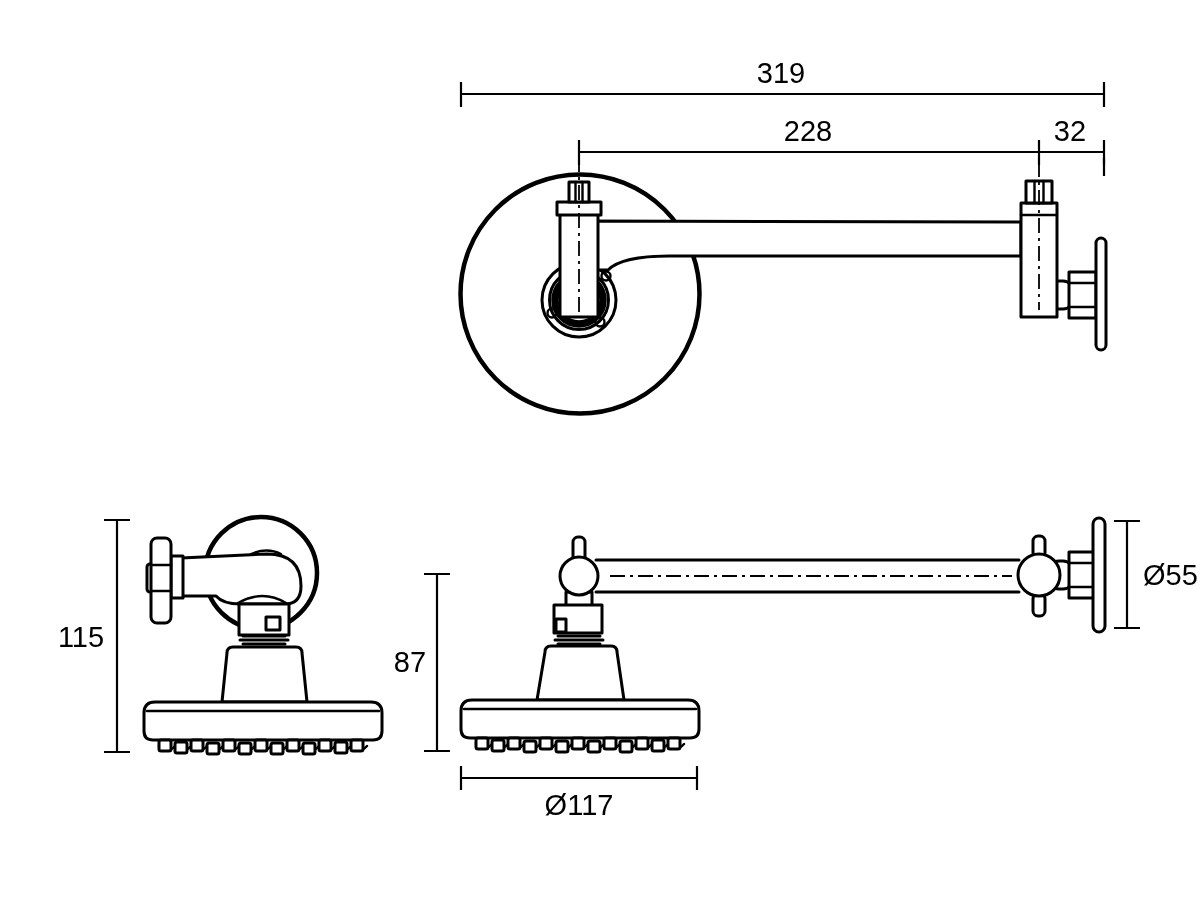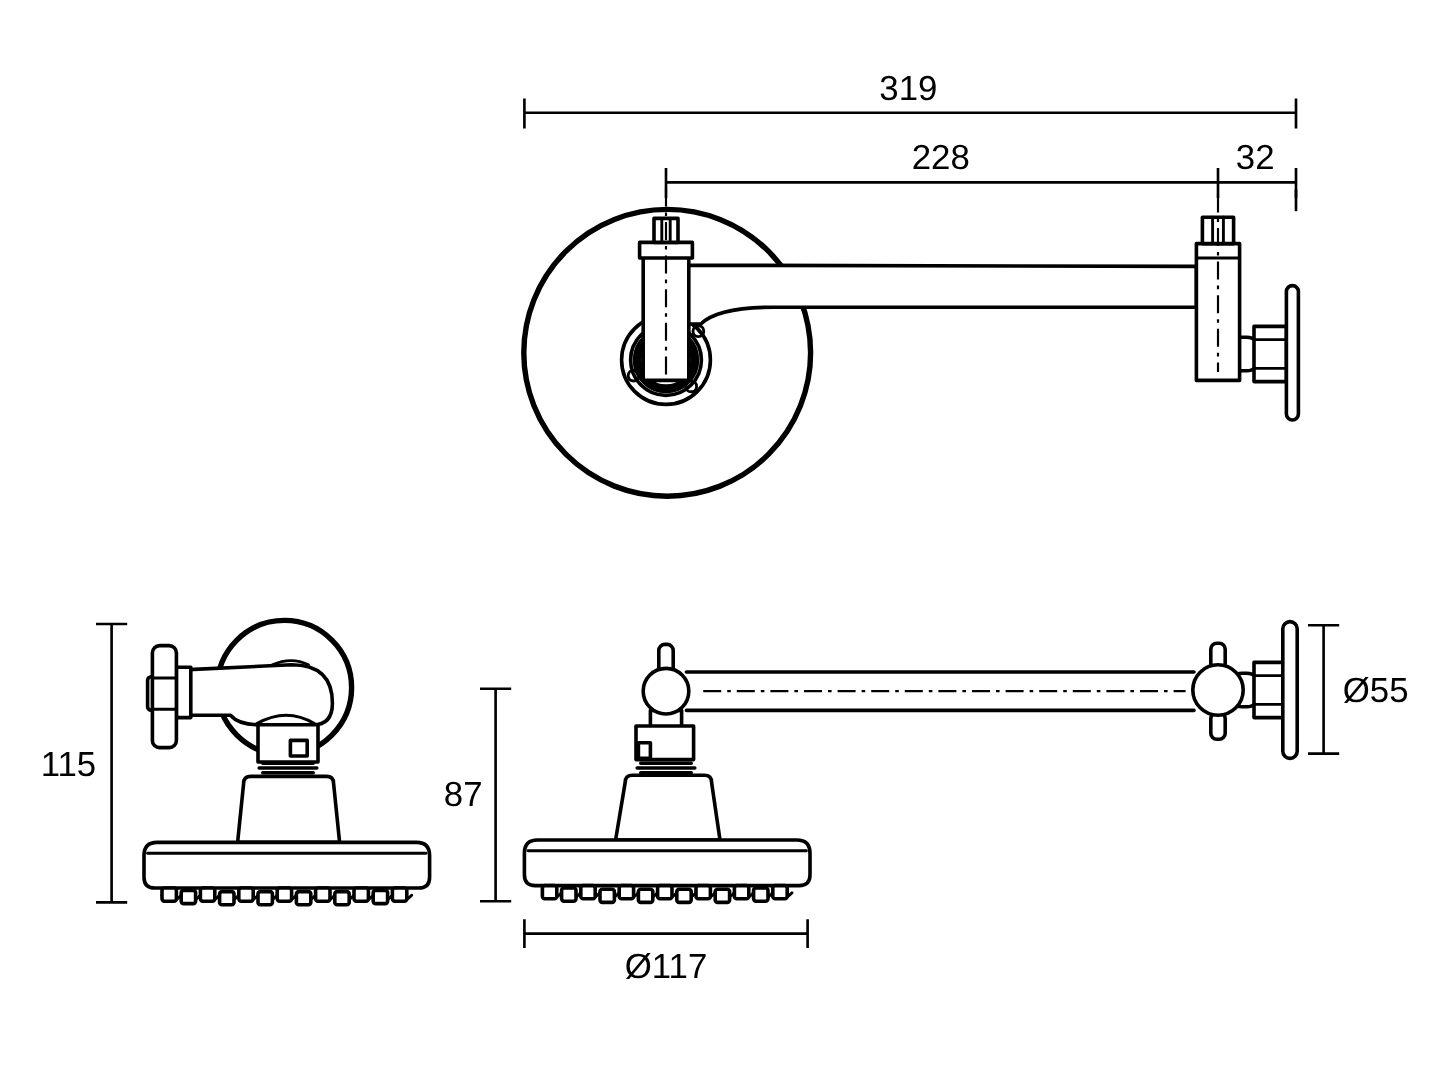--- a/index.html
+++ b/index.html
@@ -9,20 +9,21 @@
     width: 1200px;
     height: 900px;
     overflow: hidden;
     font-family: "Liberation Sans", sans-serif;
   }
   .canvas {
     position: relative;
     width: 1080px;
     height: 900px;
     background: #ffffff;
+    margin-left: 24px;
   }
   svg { display: block; }
   .outline  { fill: #ffffff; stroke: #000000; stroke-width: 3;   stroke-linejoin: round; }
   .outline-thick { fill: none; stroke: #000000; stroke-width: 4.5; }
   .edge     { fill: none;    stroke: #000000; stroke-width: 3;   stroke-linecap: round; }
   .edge-thin{ fill: none;    stroke: #000000; stroke-width: 2.4; stroke-linecap: round; }
   .heavyring{ fill: none;    stroke: #000000; stroke-width: 7.5; }
   .dim      { fill: none;    stroke: #000000; stroke-width: 2.2; stroke-linecap: butt; }
   .cline    { fill: none;    stroke: #000000; stroke-width: 1.8; stroke-dasharray: 15 5 3 5; }
   .dimtext  { fill: #000000; font-family: "Liberation Sans", sans-serif; font-size: 29px; }

